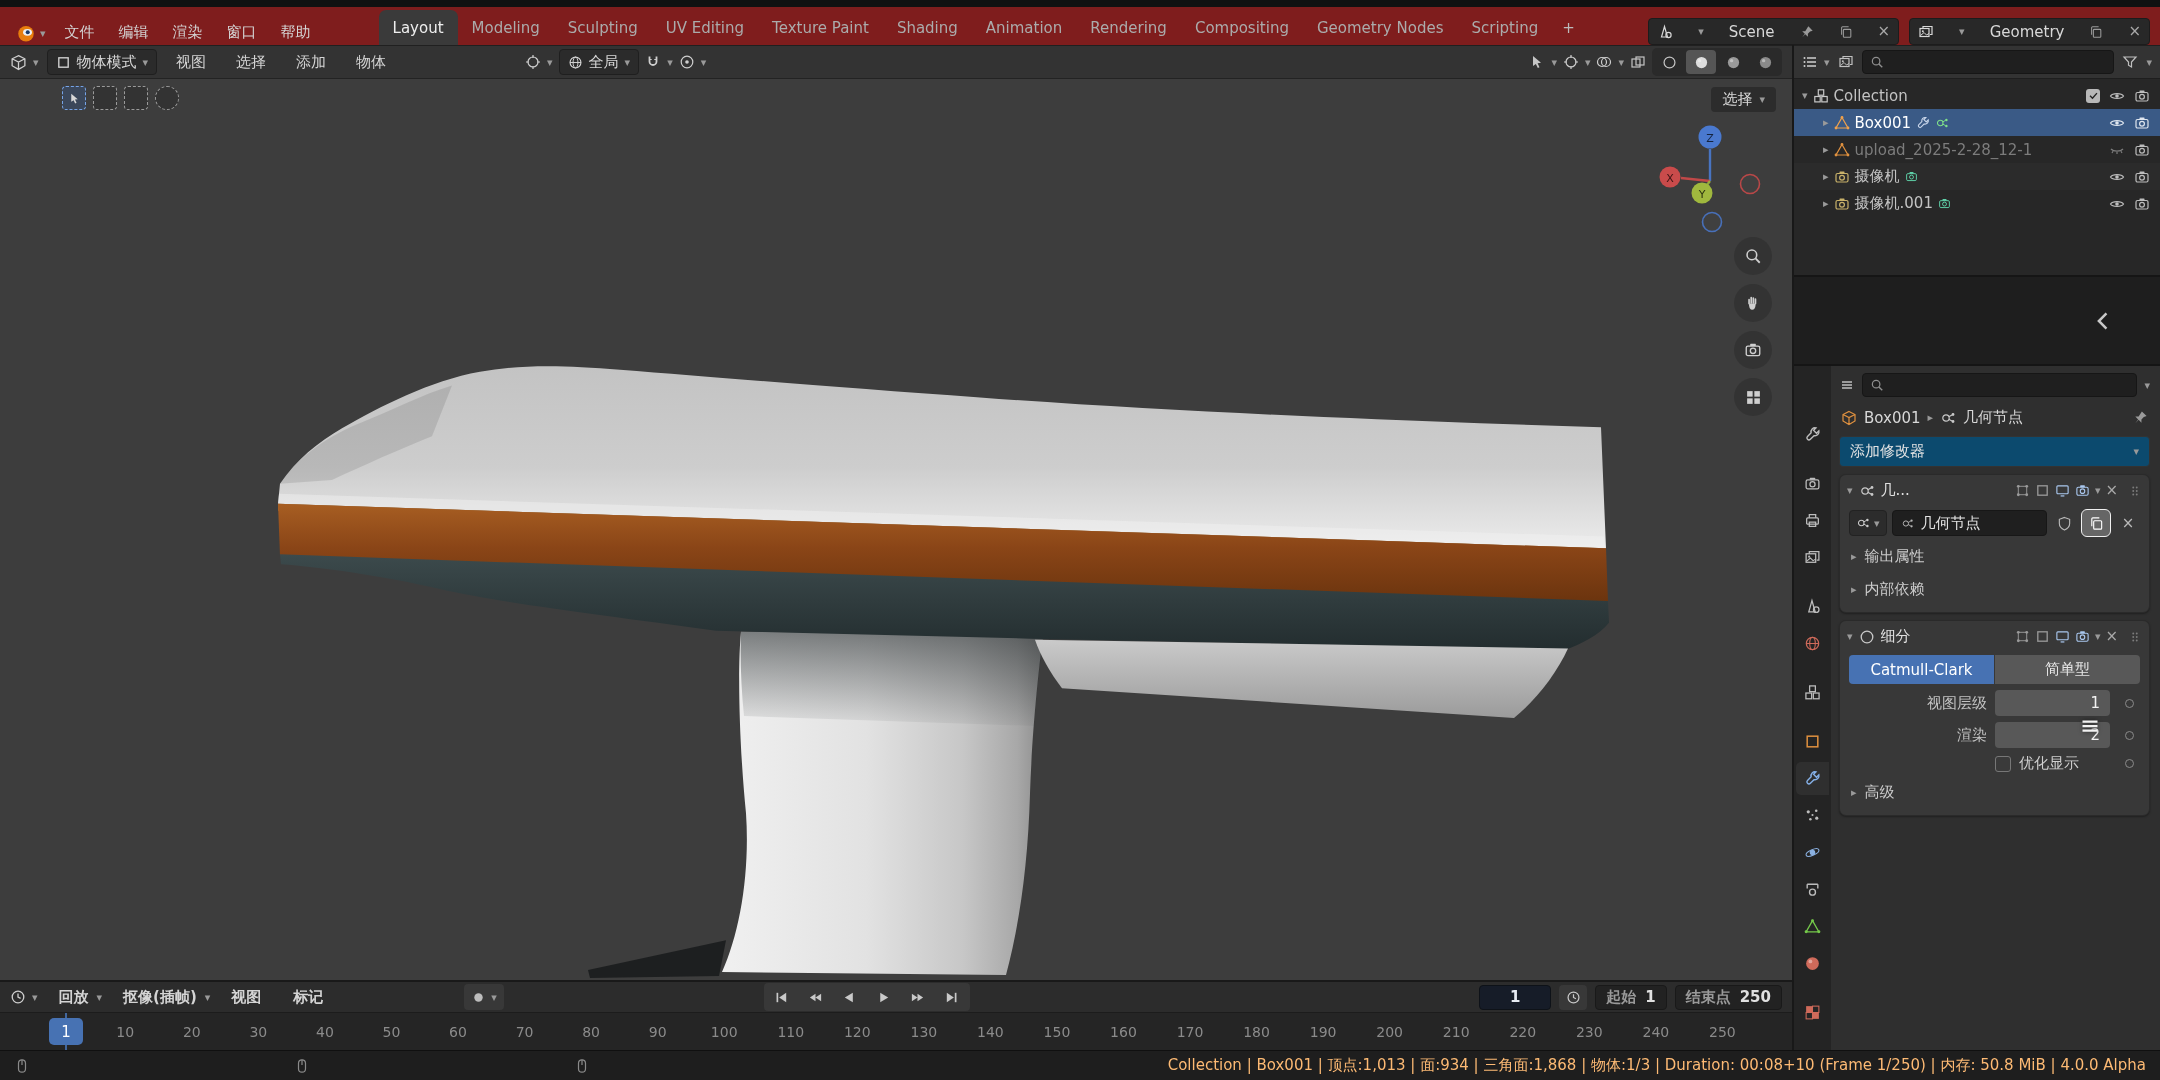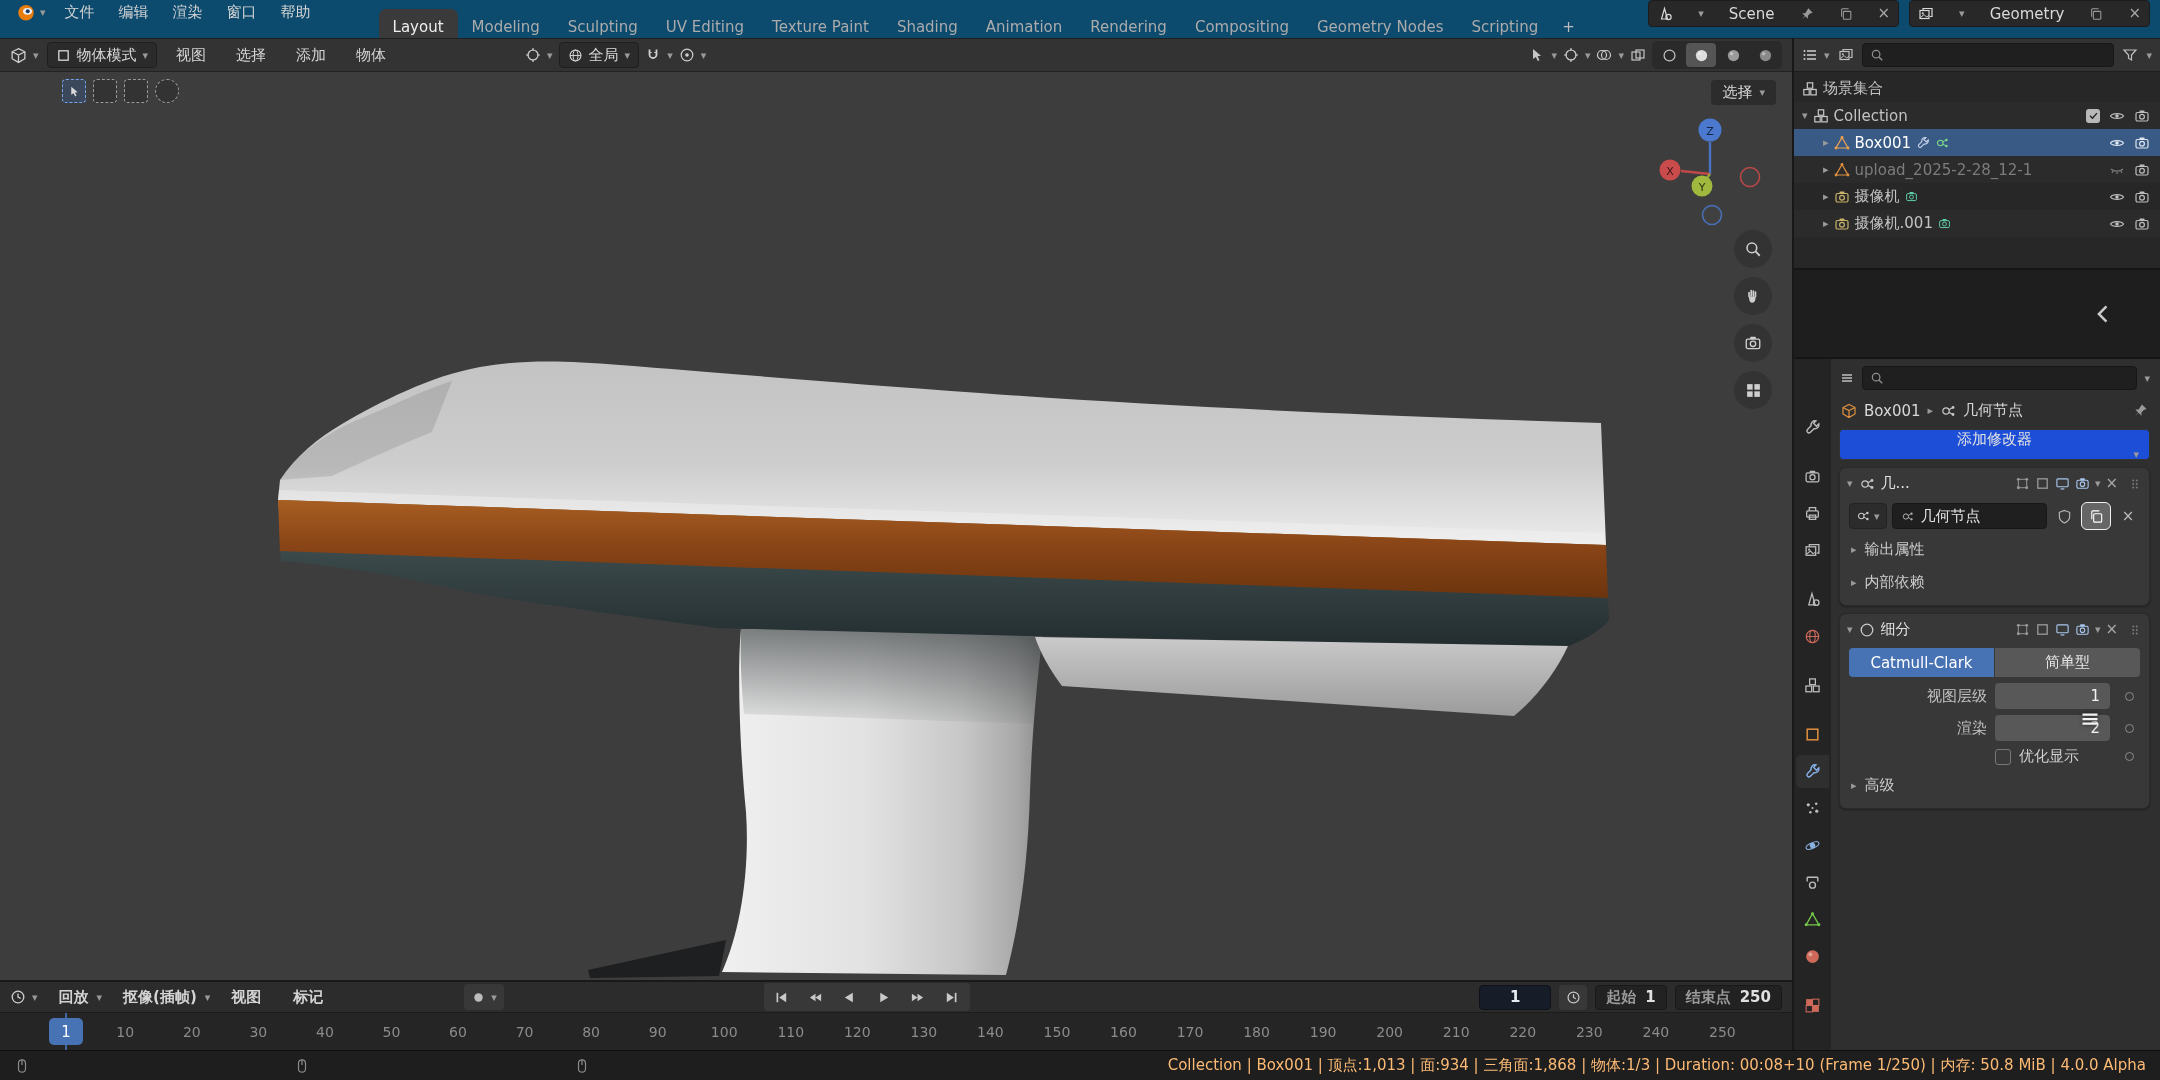--- a/index.html
+++ b/index.html
@@ -2,21 +2,21 @@
 <html><head>
 <meta charset="utf-8">
 <style>
 *{box-sizing:border-box;margin:0;padding:0;user-select:none;}
 html,body{width:2160px;height:1080px;overflow:hidden;background:#111;}
 body{font-family:"DejaVu Sans","Liberation Sans",sans-serif;font-size:15px;color:#cfcfcf;}
 svg{display:block;flex:none;}
 #app{display:flex;flex-direction:column;width:2160px;height:1080px;}
 
 
-#topbar{height:38px;background:#0c4a6e;display:flex;align-items:flex-start;padding:0 10px;gap:2px;flex:0 0 auto;}
+#topbar{height:38px;background:#7f1d1d;display:flex;align-items:flex-end;padding:0 10px;gap:2px;flex:0 0 auto;margin-top:7px;}
 .logo{display:flex;align-items:center;gap:4px;padding:2px 6px;border-radius:4px;}
 .tmenu{padding:3px 11px;color:#d4d4d4;border-radius:4px;white-space:nowrap;}
 .tabs{display:flex;align-items:flex-end;height:44px;margin-left:16px;padding-left:39px;}
 .tab{padding:9px 14px 8px;font-size:15px;color:#ababab;border-radius:7px 7px 0 0;white-space:nowrap;}
 .tab.active{background:#3a3a3a;color:#eeeeee;}
 .tab.add{padding:9px 10px 8px;color:#bbb;}
 .tb-right{margin-left:auto;display:flex;gap:10px;align-items:center;}
 .idw{display:flex;align-items:center;gap:25px;background:#282828;border:1px solid #1c1c1c;border-radius:4px;height:27px;padding:0 8px;color:#d8d8d8;}
 .chev{font-size:11px;color:#9a9a9a;line-height:1;}
 .cd::after{content:"▾";}
@@ -82,21 +82,21 @@
 
 
 #props{flex:1;display:flex;min-height:0;background:#2f2f2f;}
 #ptabs{width:37px;background:#242424;display:flex;flex-direction:column;align-items:center;padding-top:52px;gap:0;}
 .ptab{width:33px;height:33px;display:flex;align-items:center;justify-content:center;color:#bdbdbd;margin-bottom:4px;border-radius:5px 0 0 5px;}
 .ptab.gap{margin-top:12px;}
 .ptab.active{background:#2f2f2f;color:#86b1e8;}
 #pcontent{flex:1;display:flex;flex-direction:column;padding:7px 10px 0 8px;gap:7px;min-width:0;}
 .prow{display:flex;align-items:center;gap:7px;}
 .pbread{padding:4px 2px 2px;color:#d8d8d8;}
-.addmod{height:31px;background:#1d4ed8;border:1px solid #333;border-radius:4px;display:flex;align-items:center;padding:0 10px;color:#e2e2e2;flex-direction:column;}
+.addmod{height:31px;background:#0c4a6e;border:1px solid #333;border-radius:4px;display:flex;align-items:center;padding:0 10px;color:#e2e2e2;}
 .addmod .chev{margin-left:auto;}
 .panel{background:#383838;border:1px solid #2a2a2a;border-radius:7px;box-shadow:0 1px 2px rgba(0,0,0,.35);}
 .panel-h{height:31px;display:flex;align-items:center;gap:6px;padding:0 7px;}
 .pname{color:#e0e0e0;white-space:nowrap;overflow:hidden;}
 .hicons{display:flex;align-items:center;gap:5px;margin-left:auto;}
 .grip{color:#7c7c7c;margin-left:4px;}
 .panel-b{padding:3px 9px 9px;display:flex;flex-direction:column;gap:6px;}
 .noderow{display:flex;align-items:center;gap:5px;}
 .combo{height:26px;background:#2c2c2c;border:1px solid #222;border-radius:4px;display:flex;align-items:center;gap:4px;padding:0 6px;color:#c9c9c9;}
 .namefield{flex:1;height:26px;background:#1f1f1f;border:1px solid #171717;border-radius:4px;display:flex;align-items:center;gap:7px;padding:0 8px;color:#e2e2e2;min-width:0;}
@@ -715,26 +715,20 @@
               <use href="#s-search"></use>
             </svg>
         </div>
         <svg width="16" height="16" style="color:#c0c0c0">
             <use href="#s-funnel"></use>
           </svg>
         <span class="chev cd"></span>
       </div>
 
       <div id="outliner">
-        <div class="ol-row">
-          <svg width="16" height="16" style="color:#c9c9c9">
-              <use href="#s-boxes"></use>
-            </svg>
-          <span>场景集合</span>
-        </div>
         <div class="ol-row">
           <span class="chev cd"></span>
           <svg width="16" height="16" style="color:#c9c9c9">
               <use href="#s-boxes"></use>
             </svg>
           <span>Collection</span>
           <span class="ol-spacer"></span>
           <span class="ol-right">
             <span class="cbox">
                 <svg width="11" height="11">

